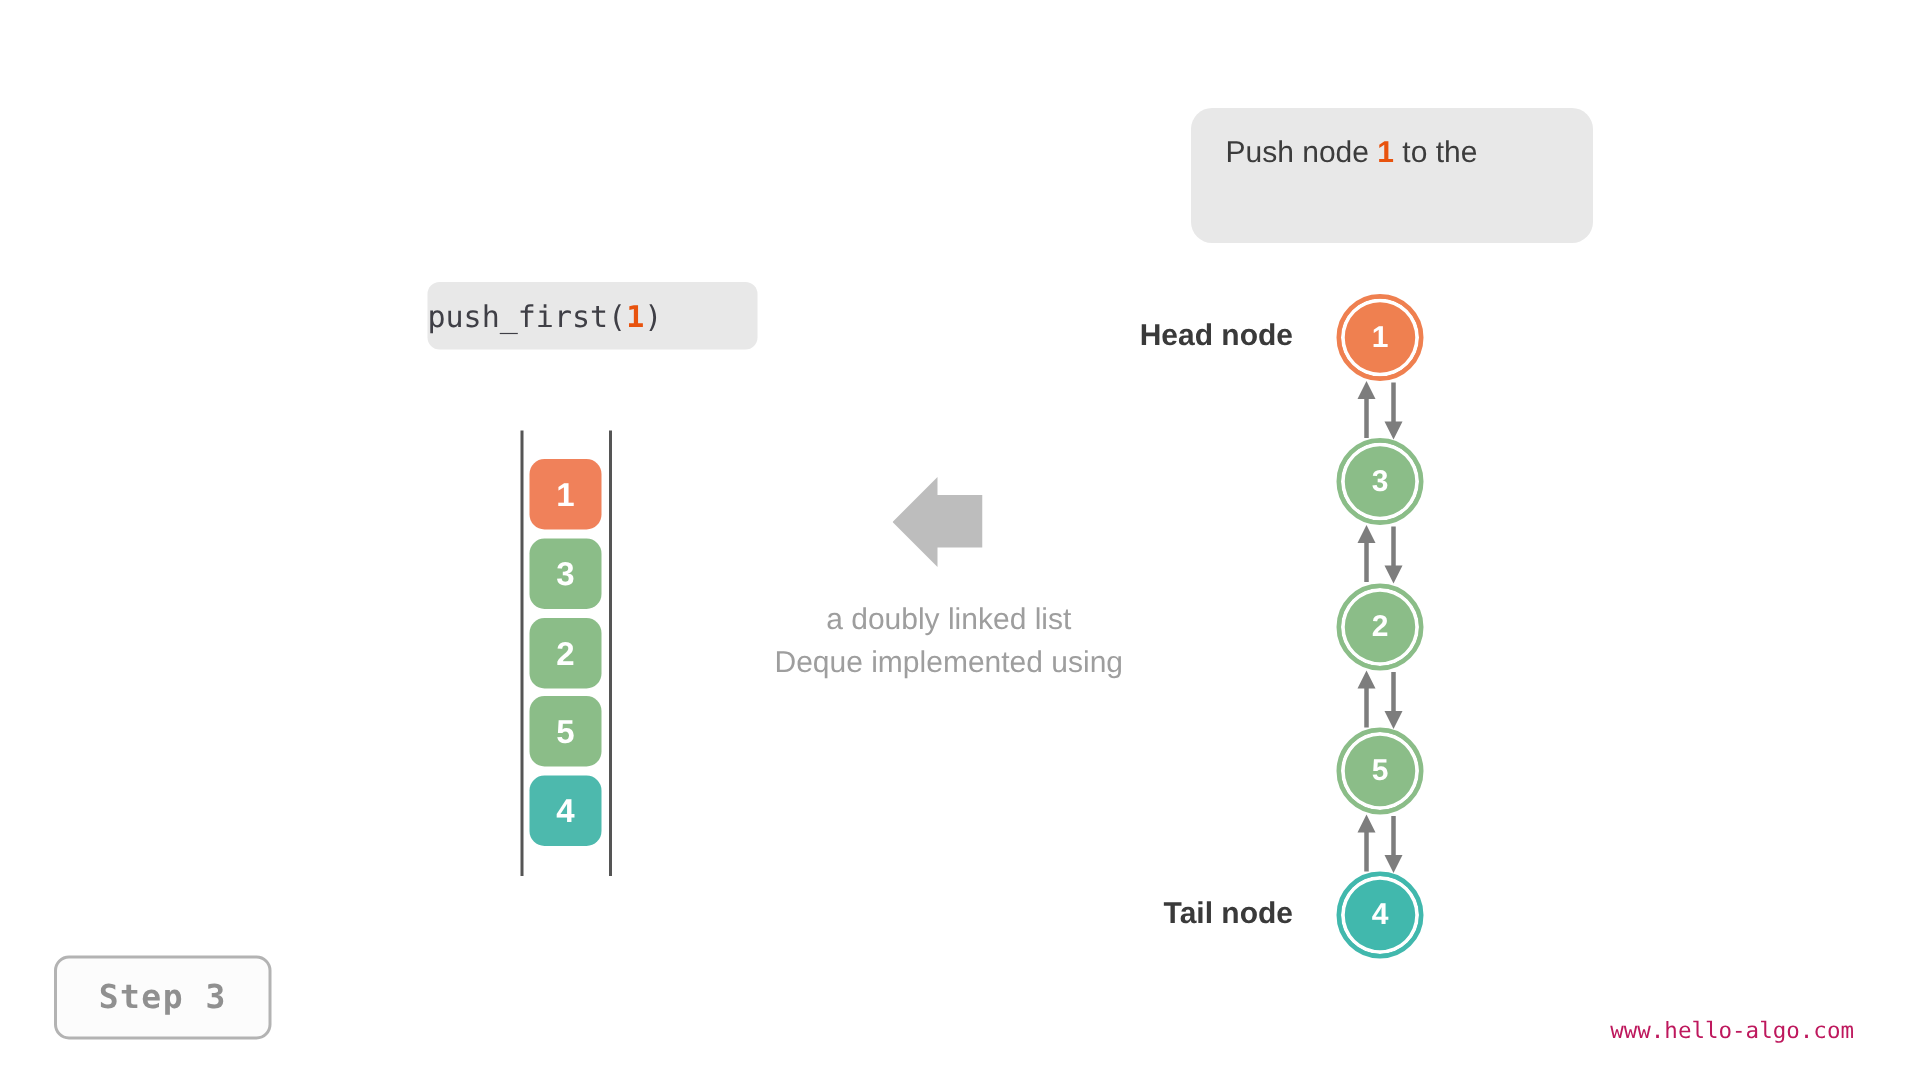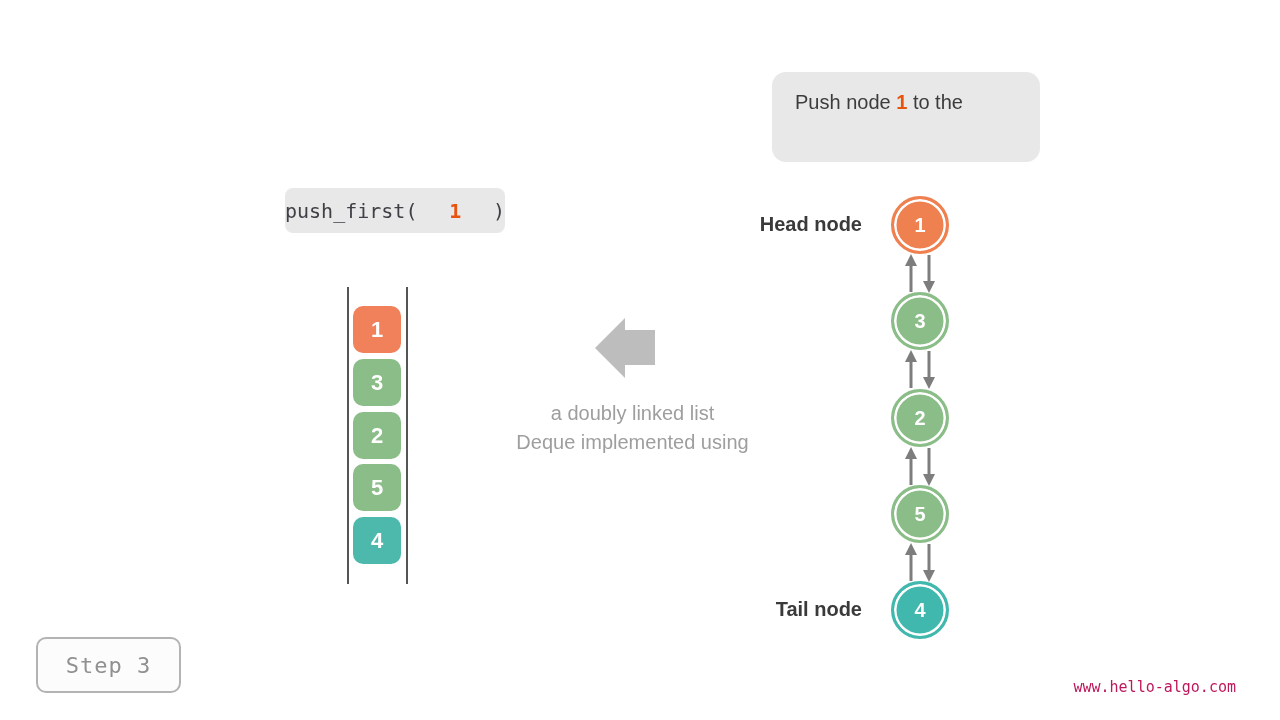--- a/index.html
+++ b/index.html
@@ -3,31 +3,31 @@
 <meta charset="utf-8">
 <style>
   html,body { margin:0; padding:0; background:#ffffff; }
   .canvas {
     position:relative; width:1280px; height:720px; background:#ffffff;
     font-family:"Liberation Sans", sans-serif; overflow:hidden;
   }
 
   
   .callout {
-    position:absolute; left:772px; top:72px; width:268px; height:90px;
+    position:absolute; left:794px; top:72px; width:268px; height:90px;
     background:#e8e8e8; border-radius:14px; box-sizing:border-box;
     padding:16px 0 0 23px; color:#3c3c3c; font-size:20px; line-height:29px;
   }
   .hl { color:#e8530e; font-weight:700; }
 
   
   .code-box {
     position:absolute; left:285px; top:188px; width:220px; height:45px;
     background:#e8e8e8; border-radius:8px;
-    display:flex; align-items:center; justify-content:space-between;
+    display:flex; align-items:center; justify-content:flex-start;
     font-family:"DejaVu Sans Mono", monospace; font-size:20px; color:#3f3f46;
     white-space:pre;
   }
 
   
   .stack { position:absolute; left:347px; top:287px; width:61px; height:297px; }
   .stack-line { position:absolute; top:0; width:2px; height:297px; background:#555555; }
   .stack-line.left { left:0; }
   .stack-line.right { right:0; }
   .cell {
@@ -65,21 +65,21 @@
     font-size:20px; font-weight:700; color:#3a3a3a;
   }
   .side-label.head { top:213px; }
   .side-label.tail { top:598px; }
 
   
   .step-badge {
     position:absolute; left:36px; top:637px; width:145px; height:56px;
     background:#fcfcfc; border:2px solid #b3b3b3; border-radius:10px;
     box-sizing:border-box; display:flex; align-items:center; justify-content:center;
-    font-family:"DejaVu Sans Mono", monospace; font-size:22px; font-weight:400;
+    font-family:"DejaVu Sans Mono", monospace; font-size:22px; font-weight:700;
     color:#909090; letter-spacing:1px;
   }
 
   
   .watermark {
     position:absolute; right:44px; top:678px;
     font-family:"DejaVu Sans Mono", monospace; font-size:15px; color:#be185d;
   }
 </style>
 </head>

